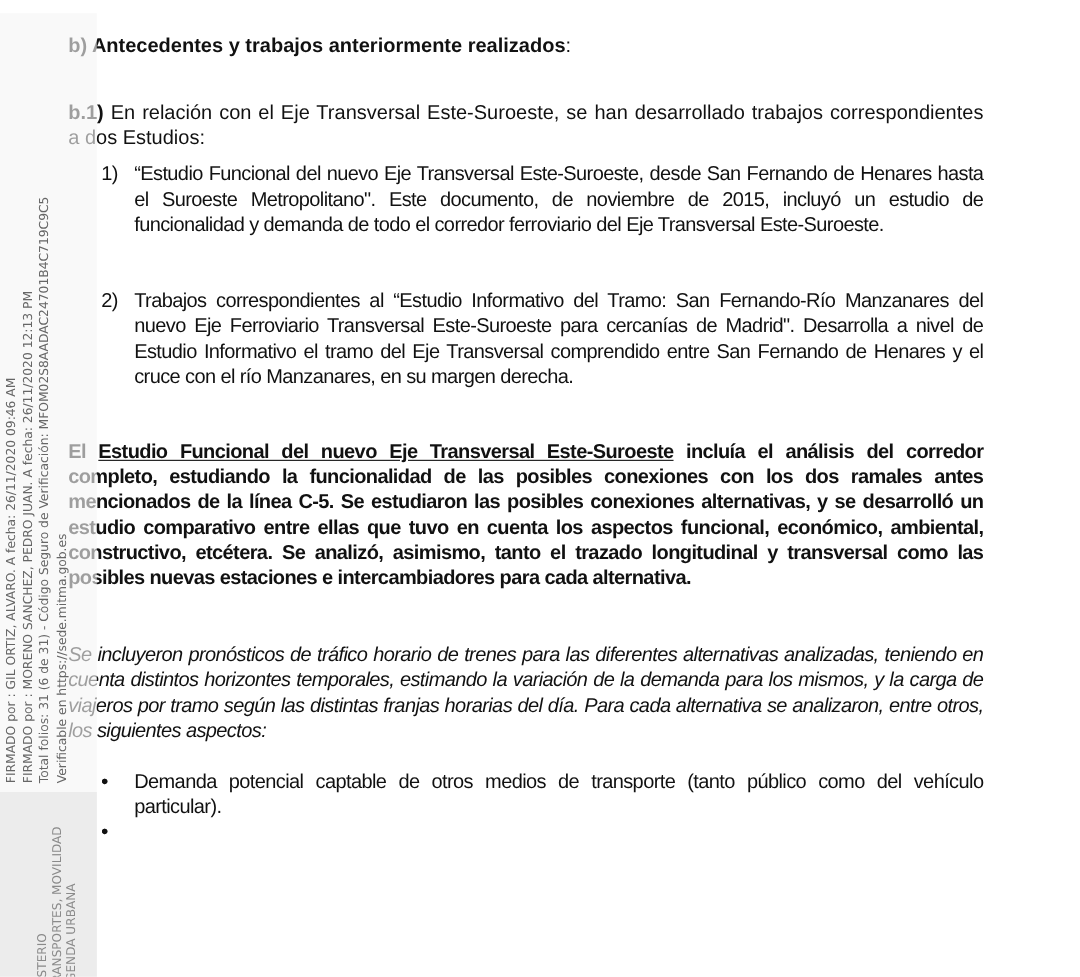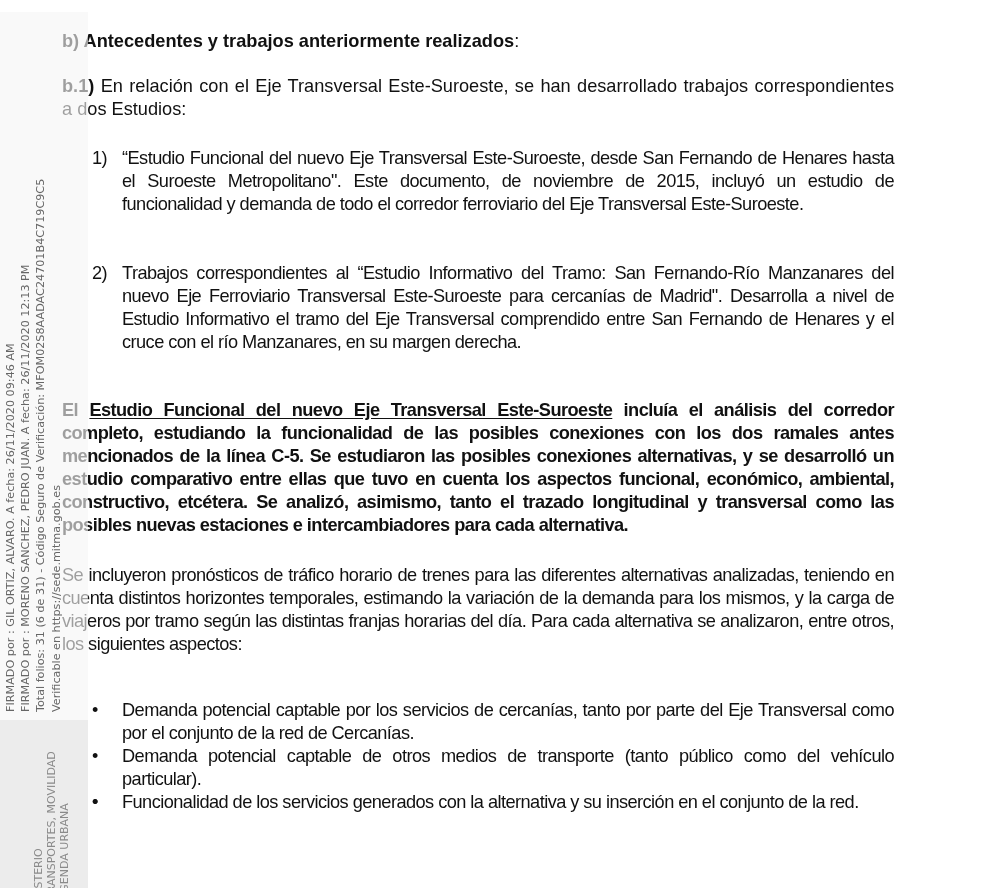--- a/index.html
+++ b/index.html
@@ -34,31 +34,31 @@
     line-height: 13px;
   }
   .min1 { left: 32px; top: 888px; }
   .min2 { left: 45px; top: 888px; }
   .min3 { left: 58px; top: 888px; }
 
   .content { position: absolute; left: 62px; top: 0; width: 832px; z-index: 1; font-size: 18.2px; line-height: 23px; }
   .heading { position: absolute; left: 0; top: 18px; font-weight: bold; white-space: nowrap; }
   .heading .pre { font-weight: bold; }
   .heading .colon { font-weight: normal; }
-  .b1 { position: absolute; left: 0; top: 63px; width: 832px; text-align: justify; text-align-last: left; }
+  .b1 { position: absolute; left: 0; top: 79px; width: 832px; text-align: justify; text-align-last: left; }
   .b1 .lbl { font-weight: bold; }
   .numlist { position: absolute; left: 30px; width: 802px; }
   .numitem { position: relative; padding-left: 30px; text-align: justify; }
   .numitem .num { position: absolute; left: 0; top: 0; }
   .cond { letter-spacing: -0.55px; word-spacing: 0px; }
   .n1 { top: 135px; }
   .n2 { top: 250px; }
   .para { position: absolute; left: 0; width: 832px; text-align: justify; }
   .p1 { top: 387px; font-weight: bold; }
-  .p2 { top: 552px; }
+  .p2 { top: 572px; font-style: italic; }
   .ul { text-decoration: underline; text-underline-offset: 2px; }
   .bullets { position: absolute; left: 30px; top: 687px; width: 802px; }
   .bitem { position: relative; padding-left: 30px; text-align: justify; }
   .bitem .dot { position: absolute; left: 0; top: 0; font-size: 18px; }
 </style>
 </head>
 <body>
 
 <div class="page">
 
@@ -86,32 +86,30 @@
 
     <div class="para p1 cond">
       <span>El </span><span class="ul">Estudio Funcional del nuevo Eje Transversal Este-Suroeste</span><span> incluía el análisis del corredor completo, estudiando la funcionalidad de las posibles conexiones con los dos ramales antes mencionados de la línea C-5. Se estudiaron las posibles conexiones alternativas, y se desarrolló un estudio comparativo entre ellas que tuvo en cuenta los aspectos funcional, económico, ambiental, constructivo, etcétera. Se analizó, asimismo, tanto el trazado longitudinal y transversal como las posibles nuevas estaciones e intercambiadores para cada alternativa.</span>
     </div>
 
     <div class="para p2 cond">Se incluyeron pronósticos de tráfico horario de trenes para las diferentes alternativas analizadas, teniendo en cuenta distintos horizontes temporales, estimando la variación de la demanda para los mismos, y la carga de viajeros por tramo según las distintas franjas horarias del día. Para cada alternativa se analizaron, entre otros, los siguientes aspectos:</div>
 
     <div class="bullets cond">
       <div class="bitem">
         <span class="dot">•</span>
-        <span>Demanda potencial captable por los servicios de cercanías, tanto por parte del Eje Transversal como por el conjunto de la red de Cercanías.</span>
       </div>
       <div class="bitem">
         <span class="dot">•</span>
         <span>Demanda potencial captable de otros medios de transporte (tanto público como del vehículo particular).</span>
       </div>
       <div class="bitem">
         <span class="dot">•</span>
       </div>
       <div class="bitem">
         <span class="dot">•</span>
-        <span>Funcionalidad de los servicios generados con la alternativa y su inserción en el conjunto de la red.</span>
       </div>
     </div>
   </div>
 
   <div class="left-fade"></div>
 
   <div class="vtext vt1">FIRMADO por : GIL ORTIZ, ALVARO. A fecha: 26/11/2020 09:46 AM</div>
   <div class="vtext vt2">FIRMADO por : MORENO SANCHEZ, PEDRO JUAN. A fecha: 26/11/2020 12:13 PM</div>
   <div class="vtext vt3">Total folios: 31 (6 de 31) - Código Seguro de Verificación: MFOM02S8AADAC24701B4C719C9C5</div>
   <div class="vtext vt4">Verificable en https://sede.mitma.gob.es</div>

